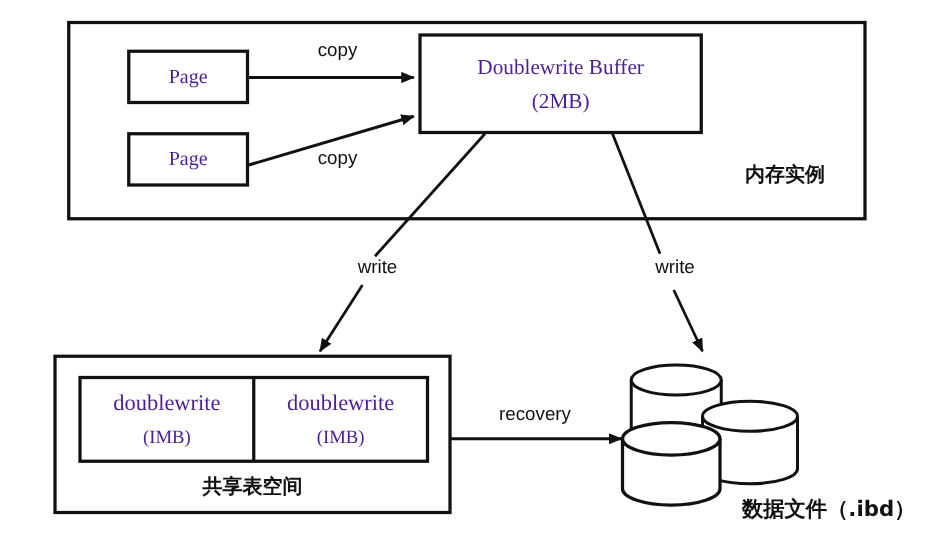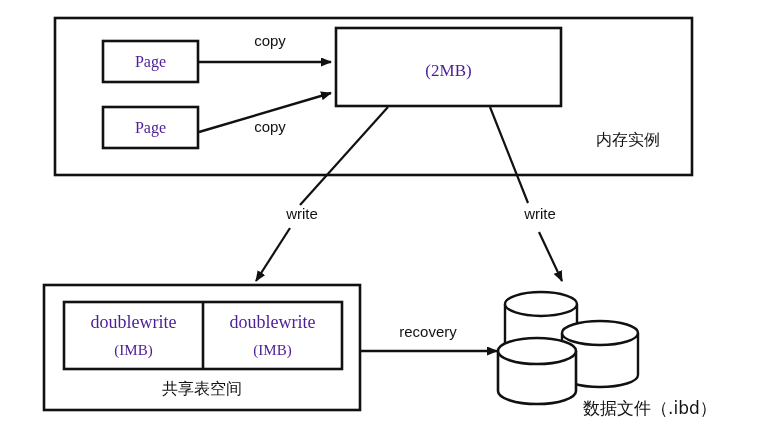--- a/index.html
+++ b/index.html
@@ -27,21 +27,21 @@
     color: #111111;
     white-space: nowrap;
     line-height: 1.15;
     text-align: center;
   }
   .lbl-en {
     font-family: Liberation Sans, sans-serif;
   }
   .lbl-cn {
     font-family: "DejaVu Sans", "Liberation Sans", sans-serif;
-    font-weight: 400;
+    font-weight: 700;
   }
   .box-text {
     position: absolute;
     display: flex;
     flex-direction: column;
     align-items: center;
     justify-content: center;
     color: #4c1d95;
     text-align: center;
   }
@@ -110,20 +110,21 @@
 
   <div class="box-text" style="left:103px; top:41px; width:95px; height:41px;">
     <span class="page-box-label">Page</span>
   </div>
 
   <div class="box-text" style="left:103px; top:107px; width:95px; height:41px;">
     <span class="page-box-label">Page</span>
   </div>
 
   <div class="box-text" style="left:336px; top:28px; width:225px; height:78px;">
+    <span class="dw-title">Doublewrite Buffer</span>
     <span class="dw-sub">(2MB)</span>
   </div>
 
   <div class="lbl lbl-en edge-label" style="left:240px; top:32px; width:60px;">copy</div>
   <div class="lbl lbl-en edge-label" style="left:240px; top:118px; width:60px;">copy</div>
 
   <div class="lbl lbl-cn cn-instance" style="left:583px; top:131px; width:90px;">内存实例</div>
 
   <div class="lbl lbl-en edge-label" style="left:272px; top:205px; width:60px;">write</div>
   <div class="lbl lbl-en edge-label" style="left:510px; top:205px; width:60px;">write</div>
@@ -135,15 +136,15 @@
 
   <div class="box-text" style="left:203px; top:302px; width:139px; height:67px;">
     <span class="dwseg-l1">doublewrite</span>
     <span class="dwseg-l2">(IMB)</span>
   </div>
 
   <div class="lbl lbl-cn cn-tablespace" style="left:142px; top:380px; width:120px;">共享表空间</div>
 
   <div class="lbl lbl-en edge-label" style="left:388px; top:323px; width:80px;">recovery</div>
 
-  <div class="lbl lbl-cn cn-datafile" style="left:583px; top:399px; width:160px; text-align:left;">数据文件（.ibd）</div>
+  <div class="lbl lbl-cn cn-datafile" style="left:583px; top:399px; width:160px; text-align:center;">数据文件（.ibd）</div>
 
 </div>
 
 </body></html>

